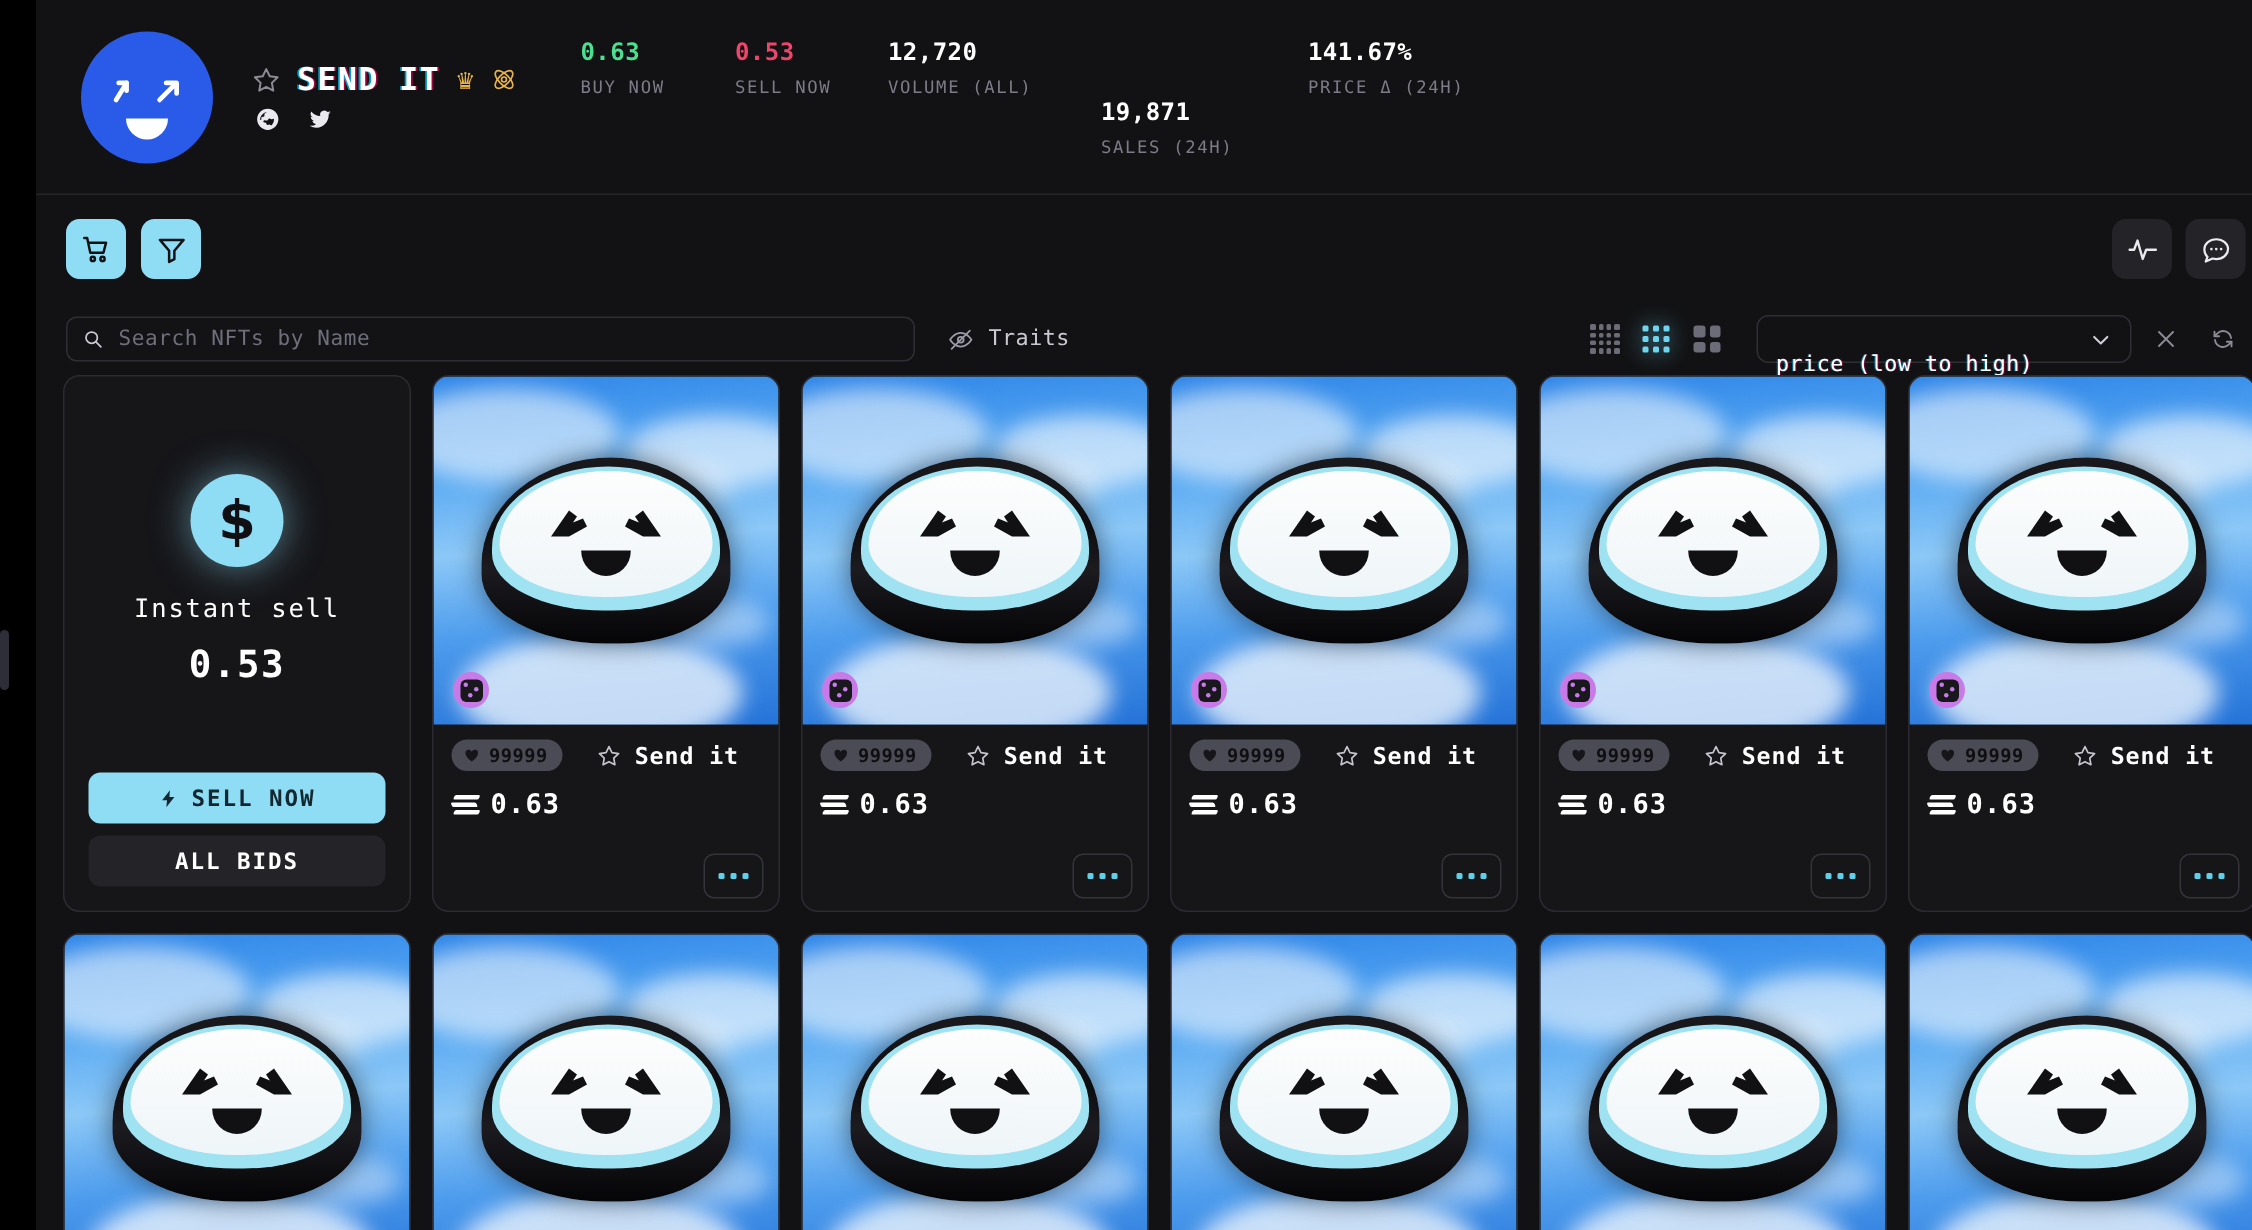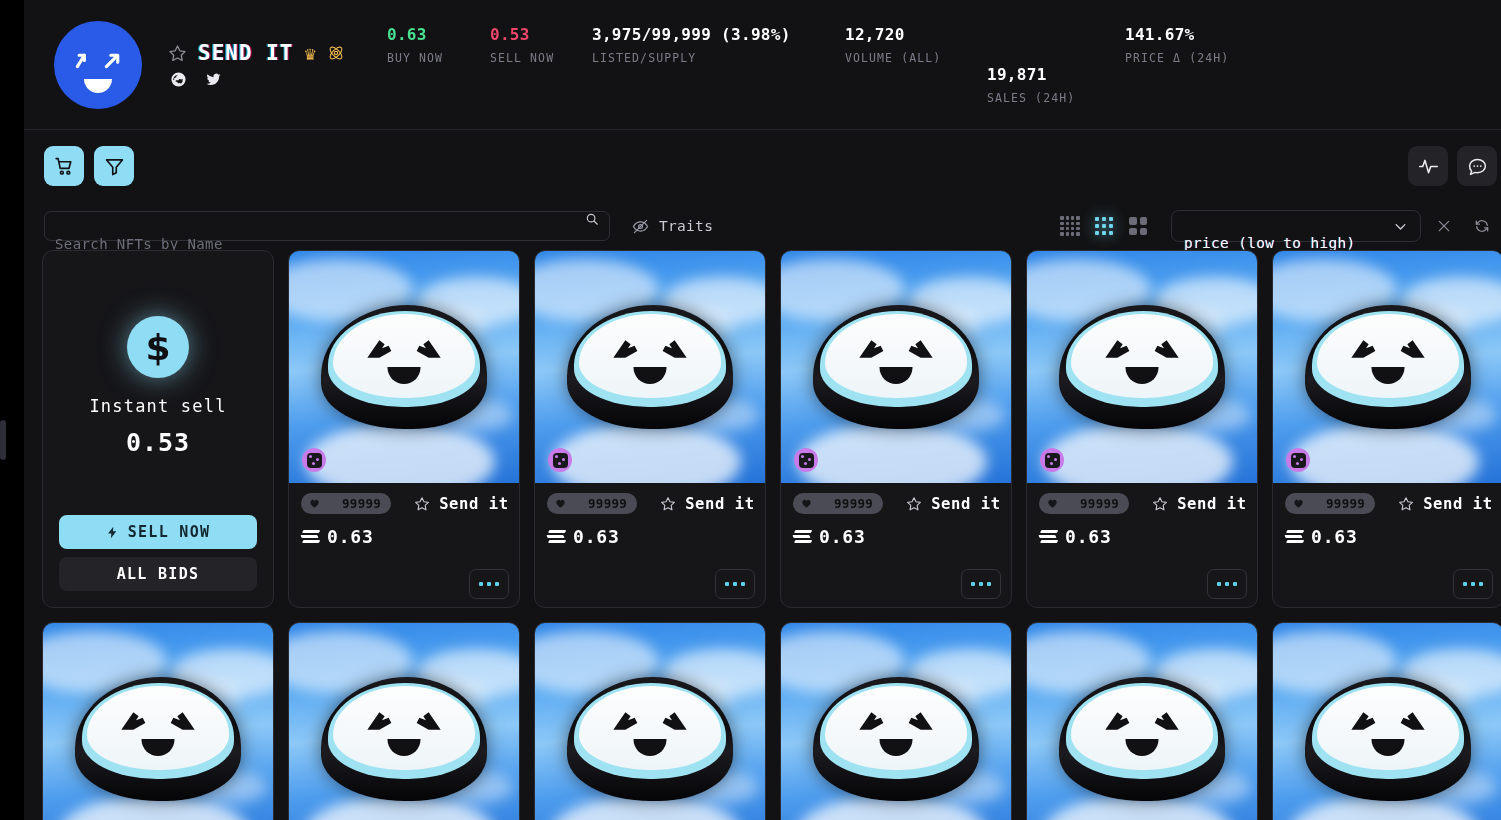--- a/index.html
+++ b/index.html
@@ -116,22 +116,22 @@
   }
   .rbtn svg { width: 21px; height: 21px; }
 
   
   .toolbar {
     height: 48px; display: flex; align-items: center;
     padding: 0 20px; position: relative;
   }
   .search {
     width: 566px; height: 30px; border: 1px solid #2e2e35;
-    border-radius: 7px; display: flex; align-items: flex-end;
-    padding: 0 10px; gap: 10px; background: #131316; flex-direction: column;
+    border-radius: 7px; display: flex; align-items: center;
+    padding: 0 10px; gap: 10px; background: #131316;
   }
   .search svg { width: 14px; height: 14px; color: #c9c9d2; flex:0 0 auto;}
   .search input {
     border: none; outline: none; background: transparent;
     color: #ffffff; font-size: 14px; width: 100%;
     font-family: inherit; letter-spacing: .4px;
   }
   .search input::placeholder { color: #6f6f7b; }
   .traits { display: flex; align-items: center; gap: 10px; margin-left: 22px; }
   .traits svg { width: 17px; height: 17px; color: #9a9aa6; }
@@ -267,21 +267,21 @@
   }
   .me-inner i { position: absolute; width: 3px; height: 3px; border-radius: 50%; background: #c77ae8; }
   .me-inner i:nth-child(1) { left: 2.5px; top: 2.5px; }
   .me-inner i:nth-child(2) { right: 2.5px; top: 5.5px; }
   .me-inner i:nth-child(3) { left: 5px; bottom: 2.5px; }
 
   .cardbody { padding: 10px 12px 10px 12px; flex: 1; display: flex; flex-direction: column; position: relative; }
   .row-top { display: flex; align-items: center; }
   .rankpill {
     background: #4b4b55; border-radius: 20px; height: 21px;
-    display: flex; align-items: center; gap: 22px; padding: 0 10px 0 8px; justify-content: space-between;
+    display: flex; align-items: center; gap: 6px; padding: 0 10px 0 8px; justify-content: space-between;
   }
   .rankpill svg { width: 11px; height: 11px; color: #16161a; }
   .rankpill span { font-size: 12.5px; color: #0f0f12; font-weight: bold; letter-spacing: .3px; }
   .star-sm { width: 16px; height: 16px; color: #c4c4cd; margin-left: 23px; flex: 0 0 auto;}
   .nftname {
     margin-left: 9px; font-size: 15.5px; color: #ffffff; font-weight: bold;
     letter-spacing: .6px; white-space: nowrap;
   }
   .row-price { display: flex; align-items: center; gap: 9px; margin-top: 12px; }
   .sol { width: 17px; height: 14px; }
@@ -363,24 +363,20 @@
 
     <div class="stats">
       <div class="stat s-buy">
         <span class="v v-green">0.63</span>
         <span class="l">BUY NOW</span>
       </div>
       <div class="stat s-sell">
         <span class="v v-red">0.53</span>
         <span class="l">SELL NOW</span>
       </div>
-      <div class="stat s-listed">
-        <span class="v">3,975/99,999 (3.98%)</span>
-        <span class="l">LISTED/SUPPLY</span>
-      </div>
       <div class="stat s-vall">
         <span class="v">12,720</span>
         <span class="l">VOLUME (ALL)</span>
       </div>
       <div class="stat s-sales">
         <span class="v">19,871</span>
         <span class="l">SALES (24H)</span>
       </div>
       <div class="stat">
         <span class="v">141.67%</span>

